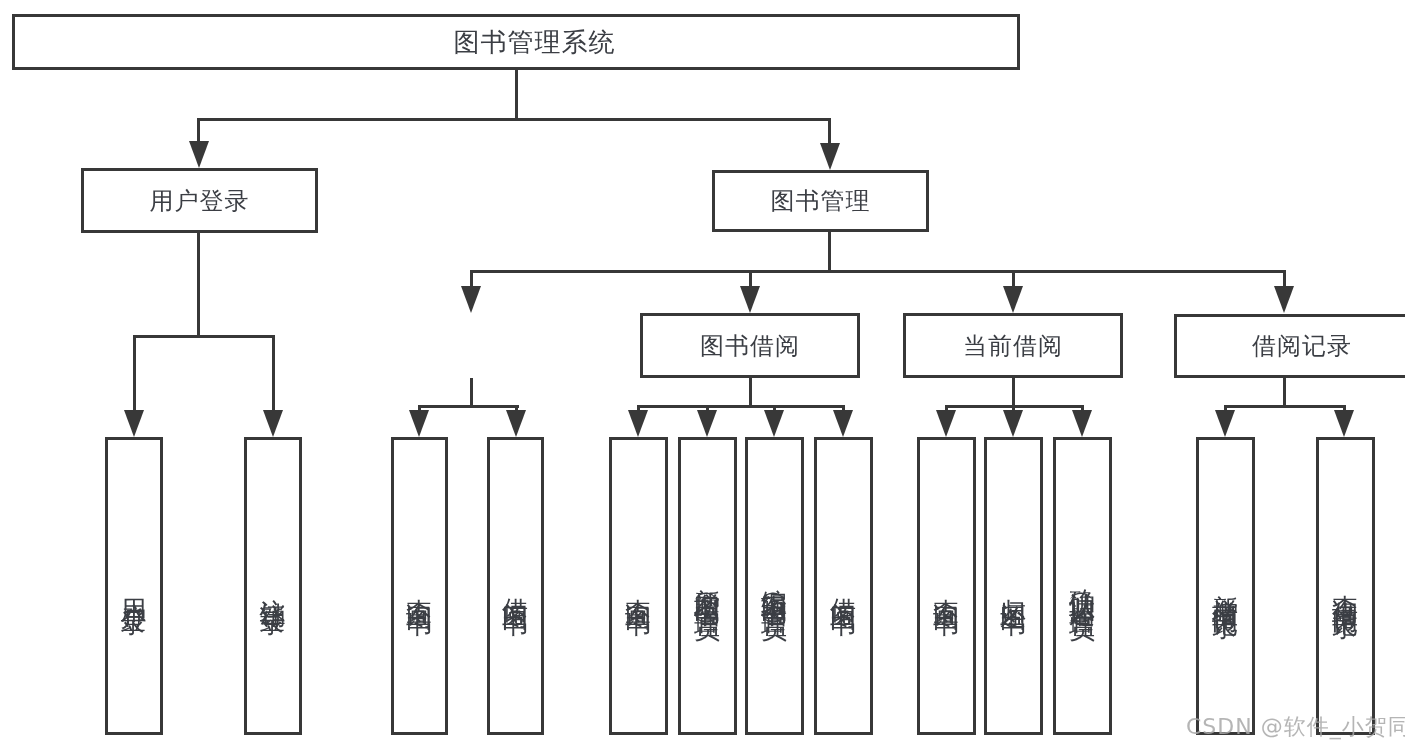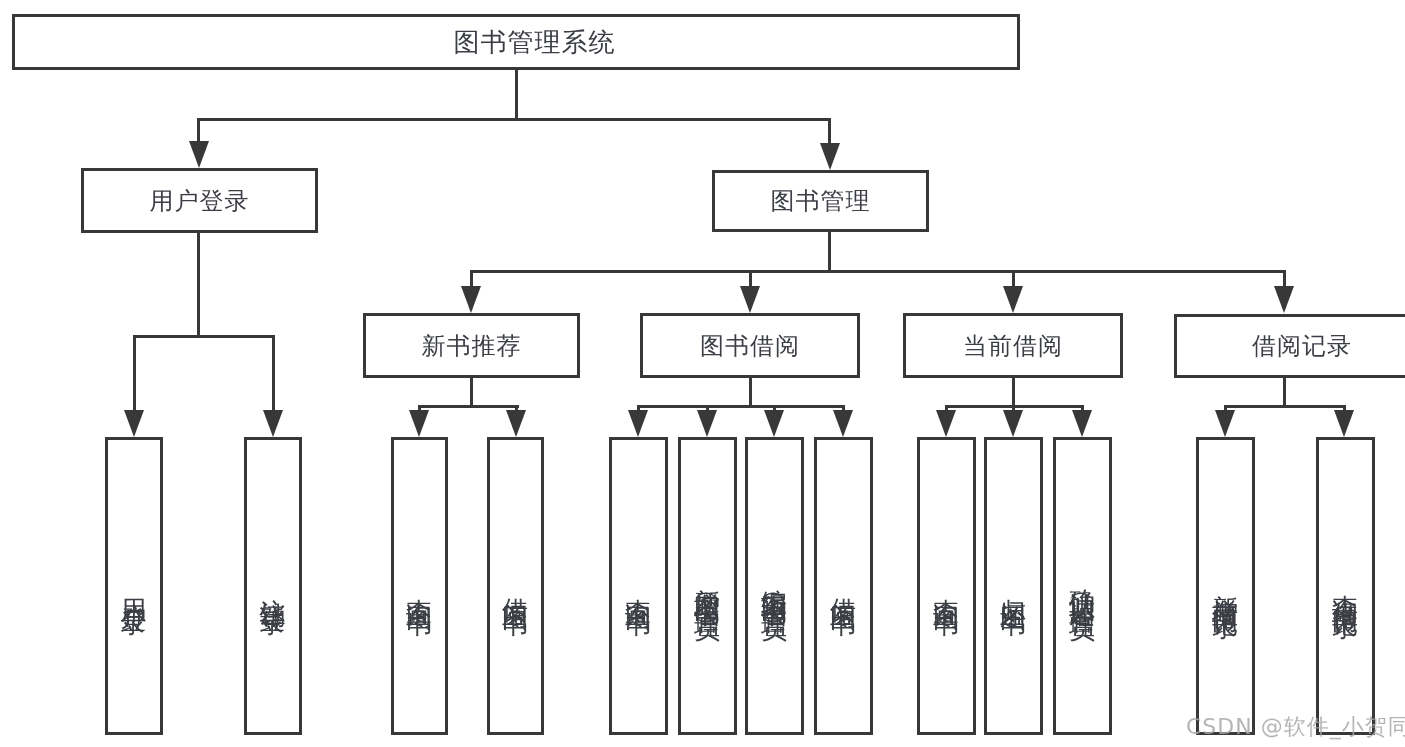--- a/index.html
+++ b/index.html
@@ -85,21 +85,20 @@
   <div class="hline" style="left:470px;top:270px;width:816px;"></div>
   <div class="vline" style="left:470px;top:270px;height:20px;"></div>
   <div class="vline" style="left:749px;top:270px;height:20px;"></div>
   <div class="vline" style="left:1012px;top:270px;height:20px;"></div>
   <div class="vline" style="left:1283px;top:270px;height:20px;"></div>
   <div class="arrow" style="left:461px;top:286px;"></div>
   <div class="arrow" style="left:740px;top:286px;"></div>
   <div class="arrow" style="left:1003px;top:286px;"></div>
   <div class="arrow" style="left:1274px;top:286px;"></div>
 
-  <div class="box" style="left:363px;top:313px;width:217px;height:65px;">新书推荐</div>
   <div class="box" style="left:903px;top:313px;width:220px;height:65px;">当前借阅</div>
   <div class="box" style="left:640px;top:313px;width:220px;height:65px;">图书借阅</div>
   <div class="box" style="left:1174px;top:314px;width:256px;height:64px;">借阅记录</div>
 
   <div class="vline" style="left:470px;top:378px;height:29px;"></div>
   <div class="hline" style="left:418px;top:405px;width:101px;"></div>
   <div class="vline" style="left:418px;top:405px;height:8px;"></div>
   <div class="vline" style="left:515px;top:405px;height:8px;"></div>
   <div class="arrow" style="left:409px;top:410px;"></div>
   <div class="arrow" style="left:506px;top:410px;"></div>

